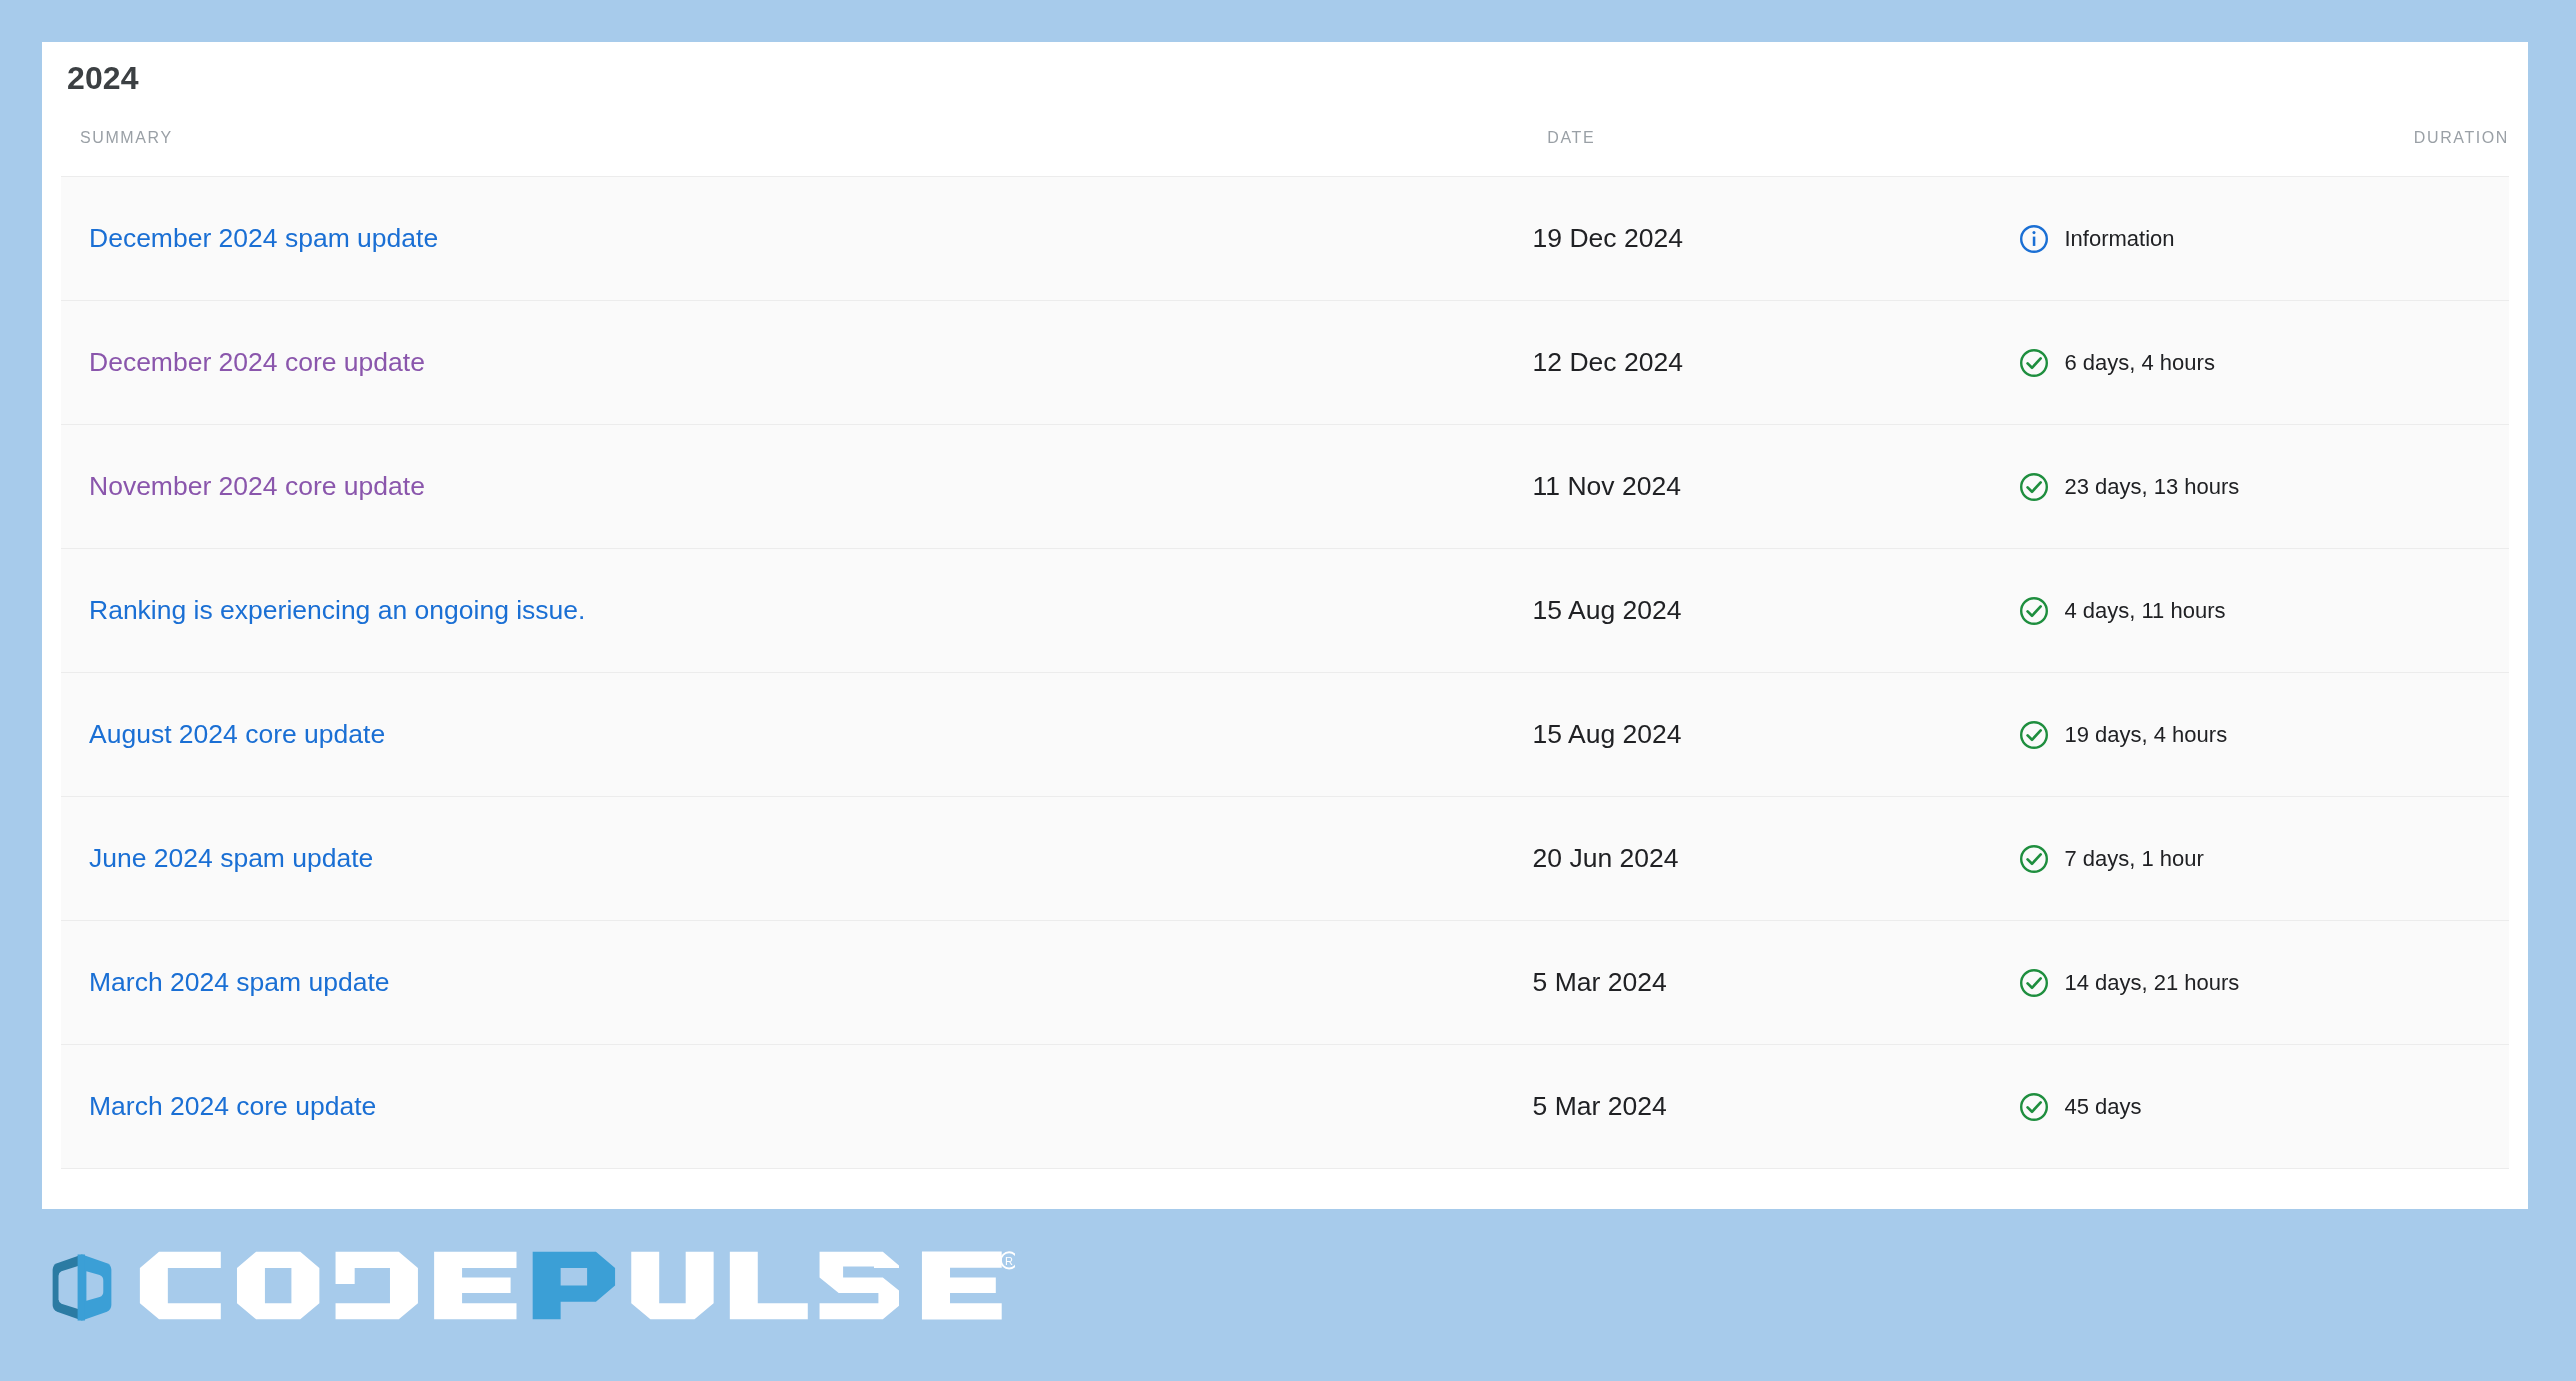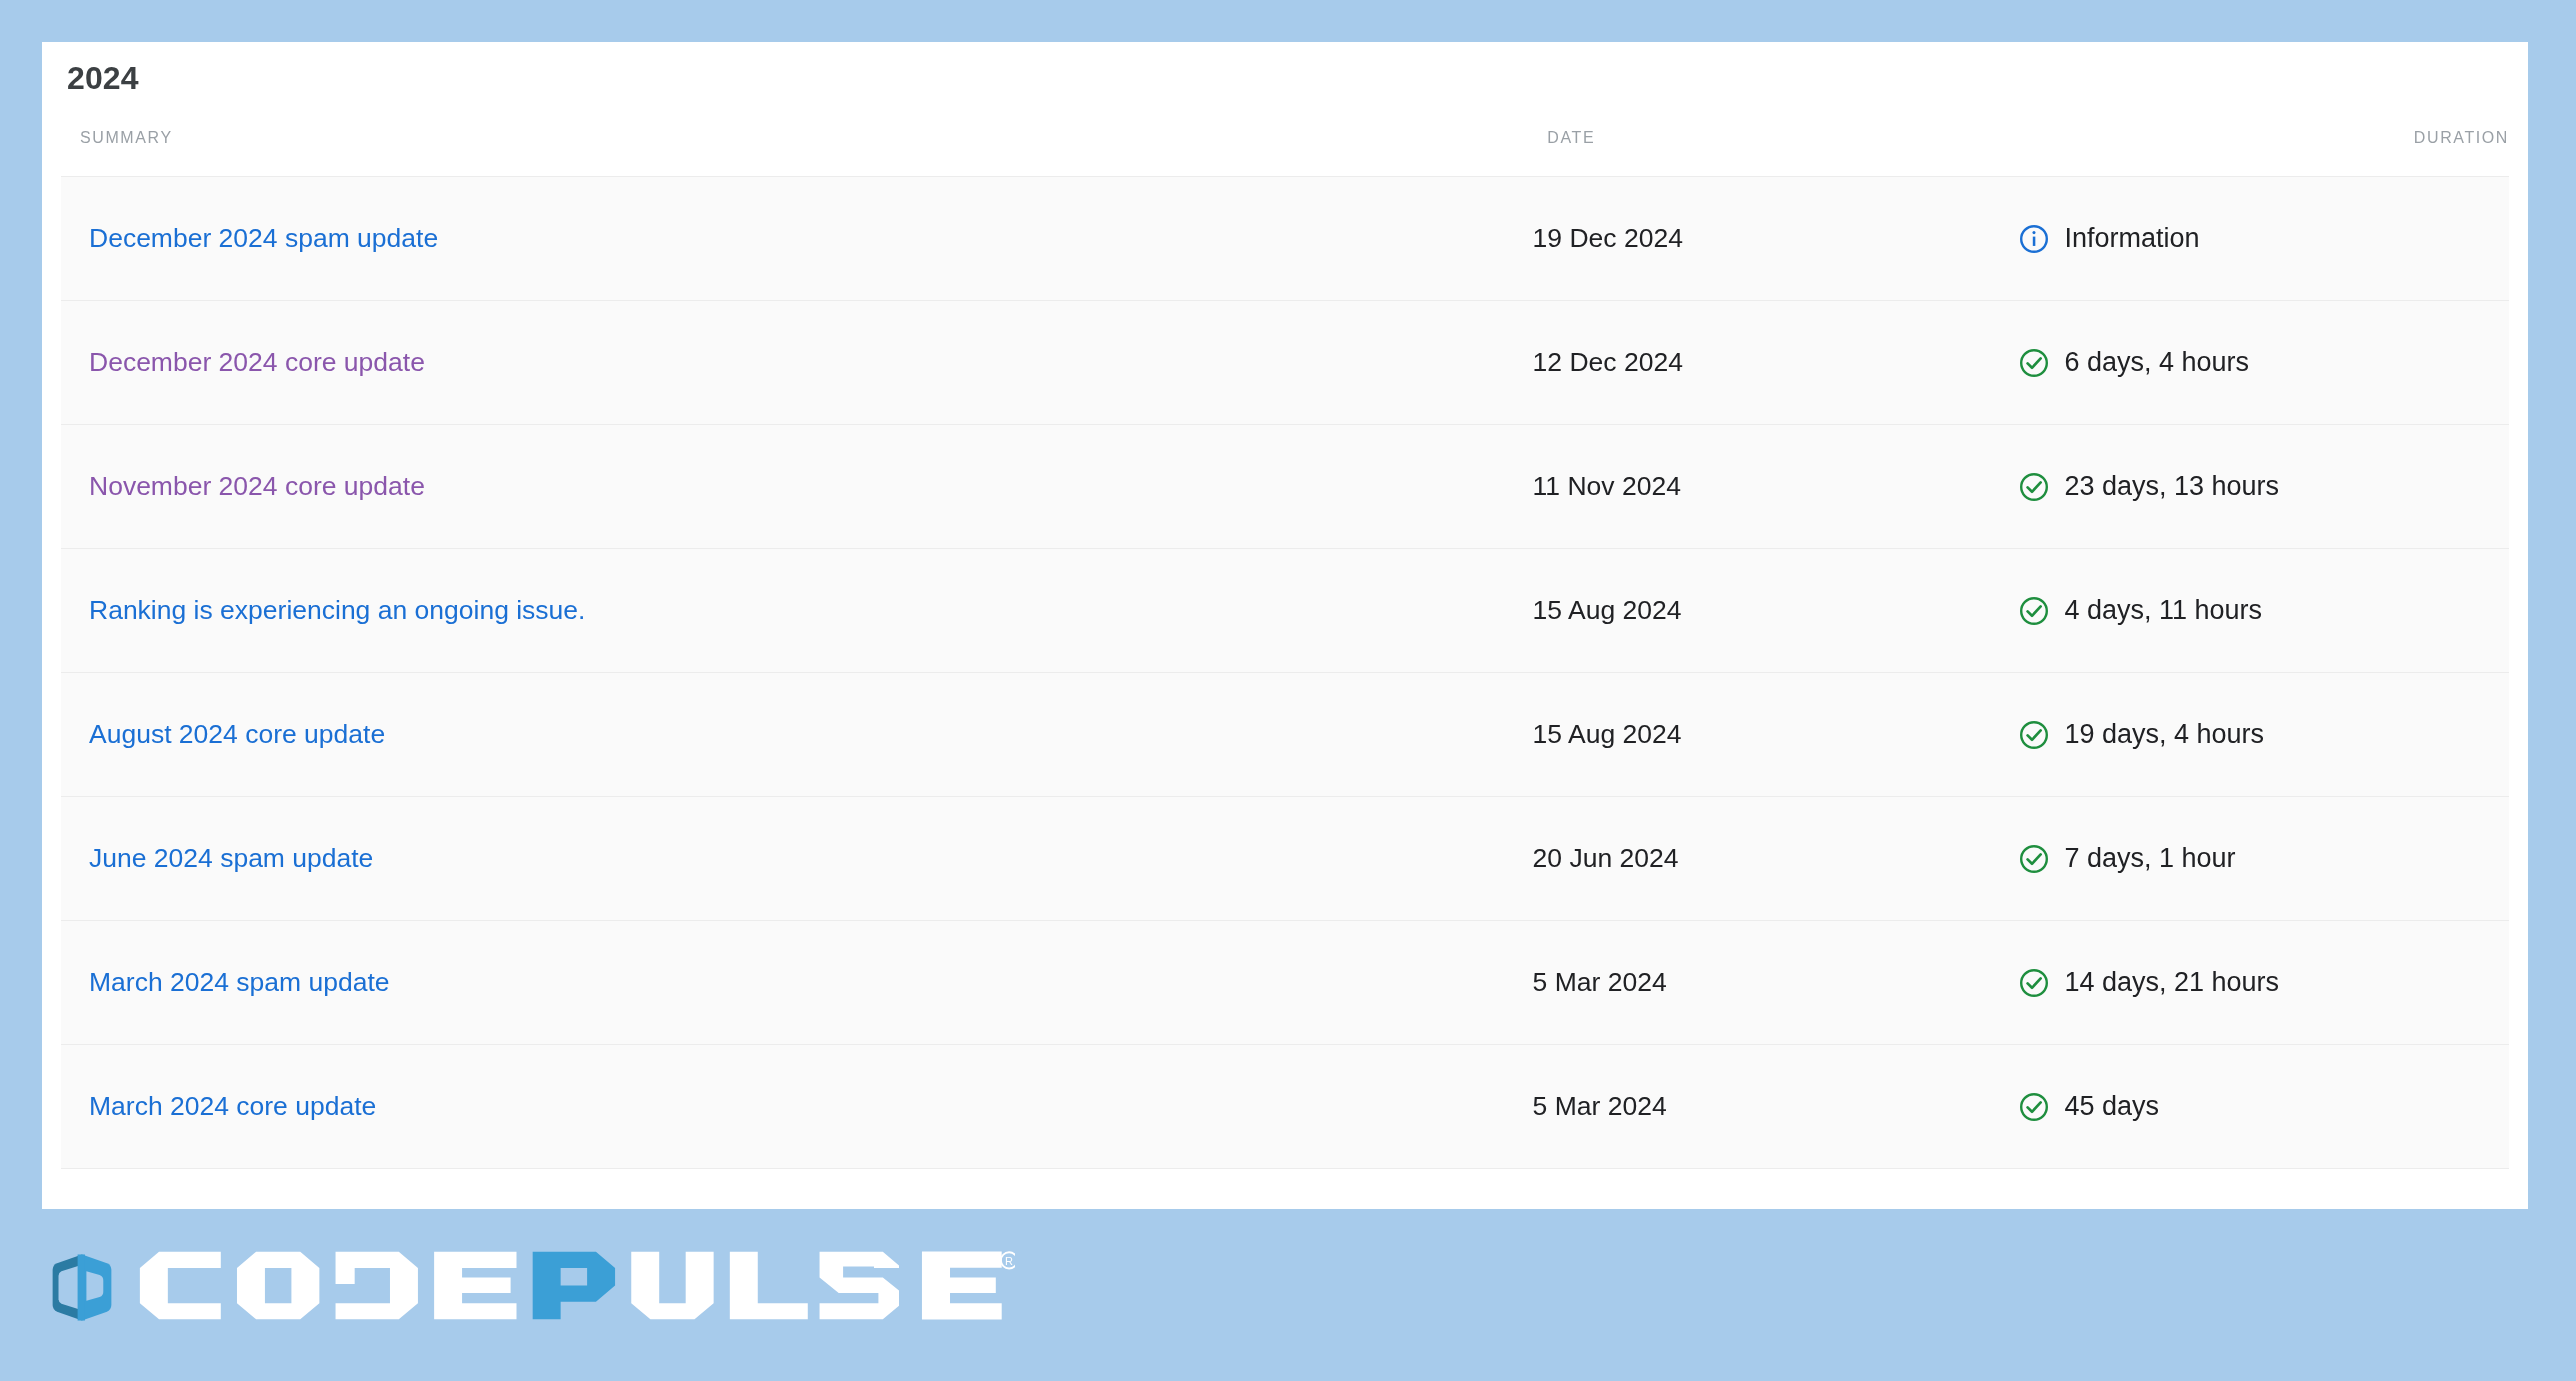--- a/index.html
+++ b/index.html
@@ -101,21 +101,21 @@
     align-items: center;
     gap: 14.7px;
   }
   .dur-icon {
     width: 32px;
     height: 32px;
     flex: 0 0 32px;
     display: block;
   }
   .dur-text {
-    font-size: 27px;
+    font-size: 22px;
     color: #202124;
   }
 
   
   .logo {
     position: absolute;
     left: 51px;
     top: 1250px;
     display: flex;
     align-items: center;

